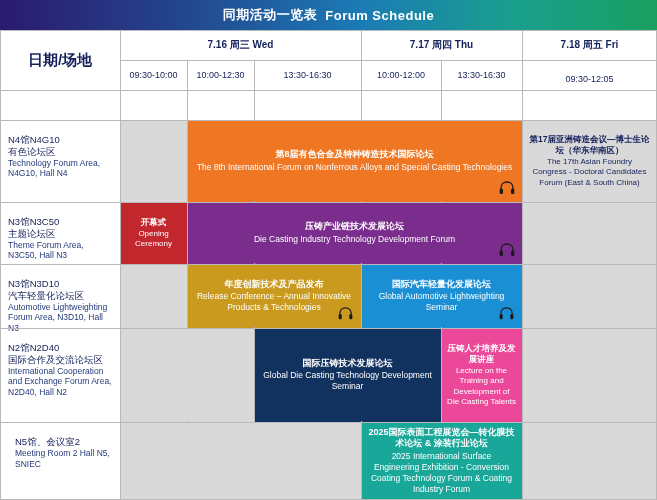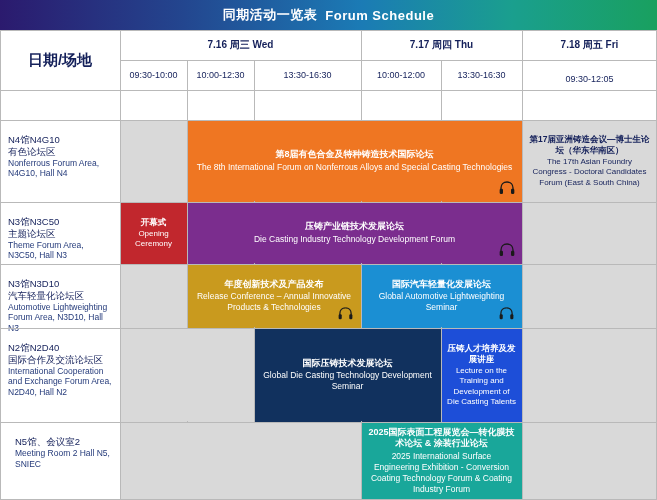--- a/index.html
+++ b/index.html
@@ -135,21 +135,21 @@
     <div class="cell timeHead" style="left:441px;top:30px;width:81px;height:30px;">
       <span>13:30-16:30</span>
     </div>
     <div class="cell timeHead" style="left:522px;top:34px;width:135px;height:30px;">
       <span>09:30-12:05</span>
     </div>
 
     <div class="cell rowlabel" style="left:0;top:90;top:90px;width:120px;height:82px;">
       <div class="cn">N4馆N4G10</div>
       <div class="cn">有色论坛区</div>
-      <div class="en">Nonferrous Forum Area, N4G10, Hall N4</div>
+      <div class="en">Technology Forum Area, N4G10, Hall N4</div>
     </div>
 
     <div class="cell rowlabel" style="left:0;top:172px;width:120px;height:62px;">
       <div class="cn">N3馆N3C50</div>
       <div class="cn">主题论坛区</div>
       <div class="en">Theme Forum Area, N3C50, Hall N3</div>
     </div>
 
     <div class="cell rowlabel" style="left:0;top:234px;width:120px;height:64px;">
       <div class="cn">N3馆N3D10</div>
@@ -240,21 +240,21 @@
           <rect x="18" y="11" width="5" height="8" rx="2" fill="#1a1a1a"></rect>
         </svg>
       </span>
     </div>
 
     <div class="block" style="left:254px;top:298px;width:187px;height:94px;background:#11315e;">
       <div class="t-cn">国际压铸技术发展论坛</div>
       <div class="t-en">Global Die Casting Technology Development Seminar</div>
     </div>
 
-    <div class="block small" style="left:441px;top:298px;width:81px;height:94px;background:#1d4ed8;">
+    <div class="block small" style="left:441px;top:298px;width:81px;height:94px;background:#ec4899;">
       <div class="t-cn">压铸人才培养及发展讲座</div>
       <div class="t-en">Lecture on the Training and Development of Die Casting Talents</div>
     </div>
 
     <div class="block" style="left:361px;top:392px;width:161px;height:78px;background:#19a79a;">
       <div class="t-cn">2025国际表面工程展览会—转化膜技术论坛 &amp; 涂装行业论坛</div>
       <div class="t-en">2025 International Surface Engineering Exhibition - Conversion Coating Technology Forum &amp; Coating Industry Forum</div>
     </div>
 
     <div class="hline" style="left:0;top:0;width:657px;"></div>

